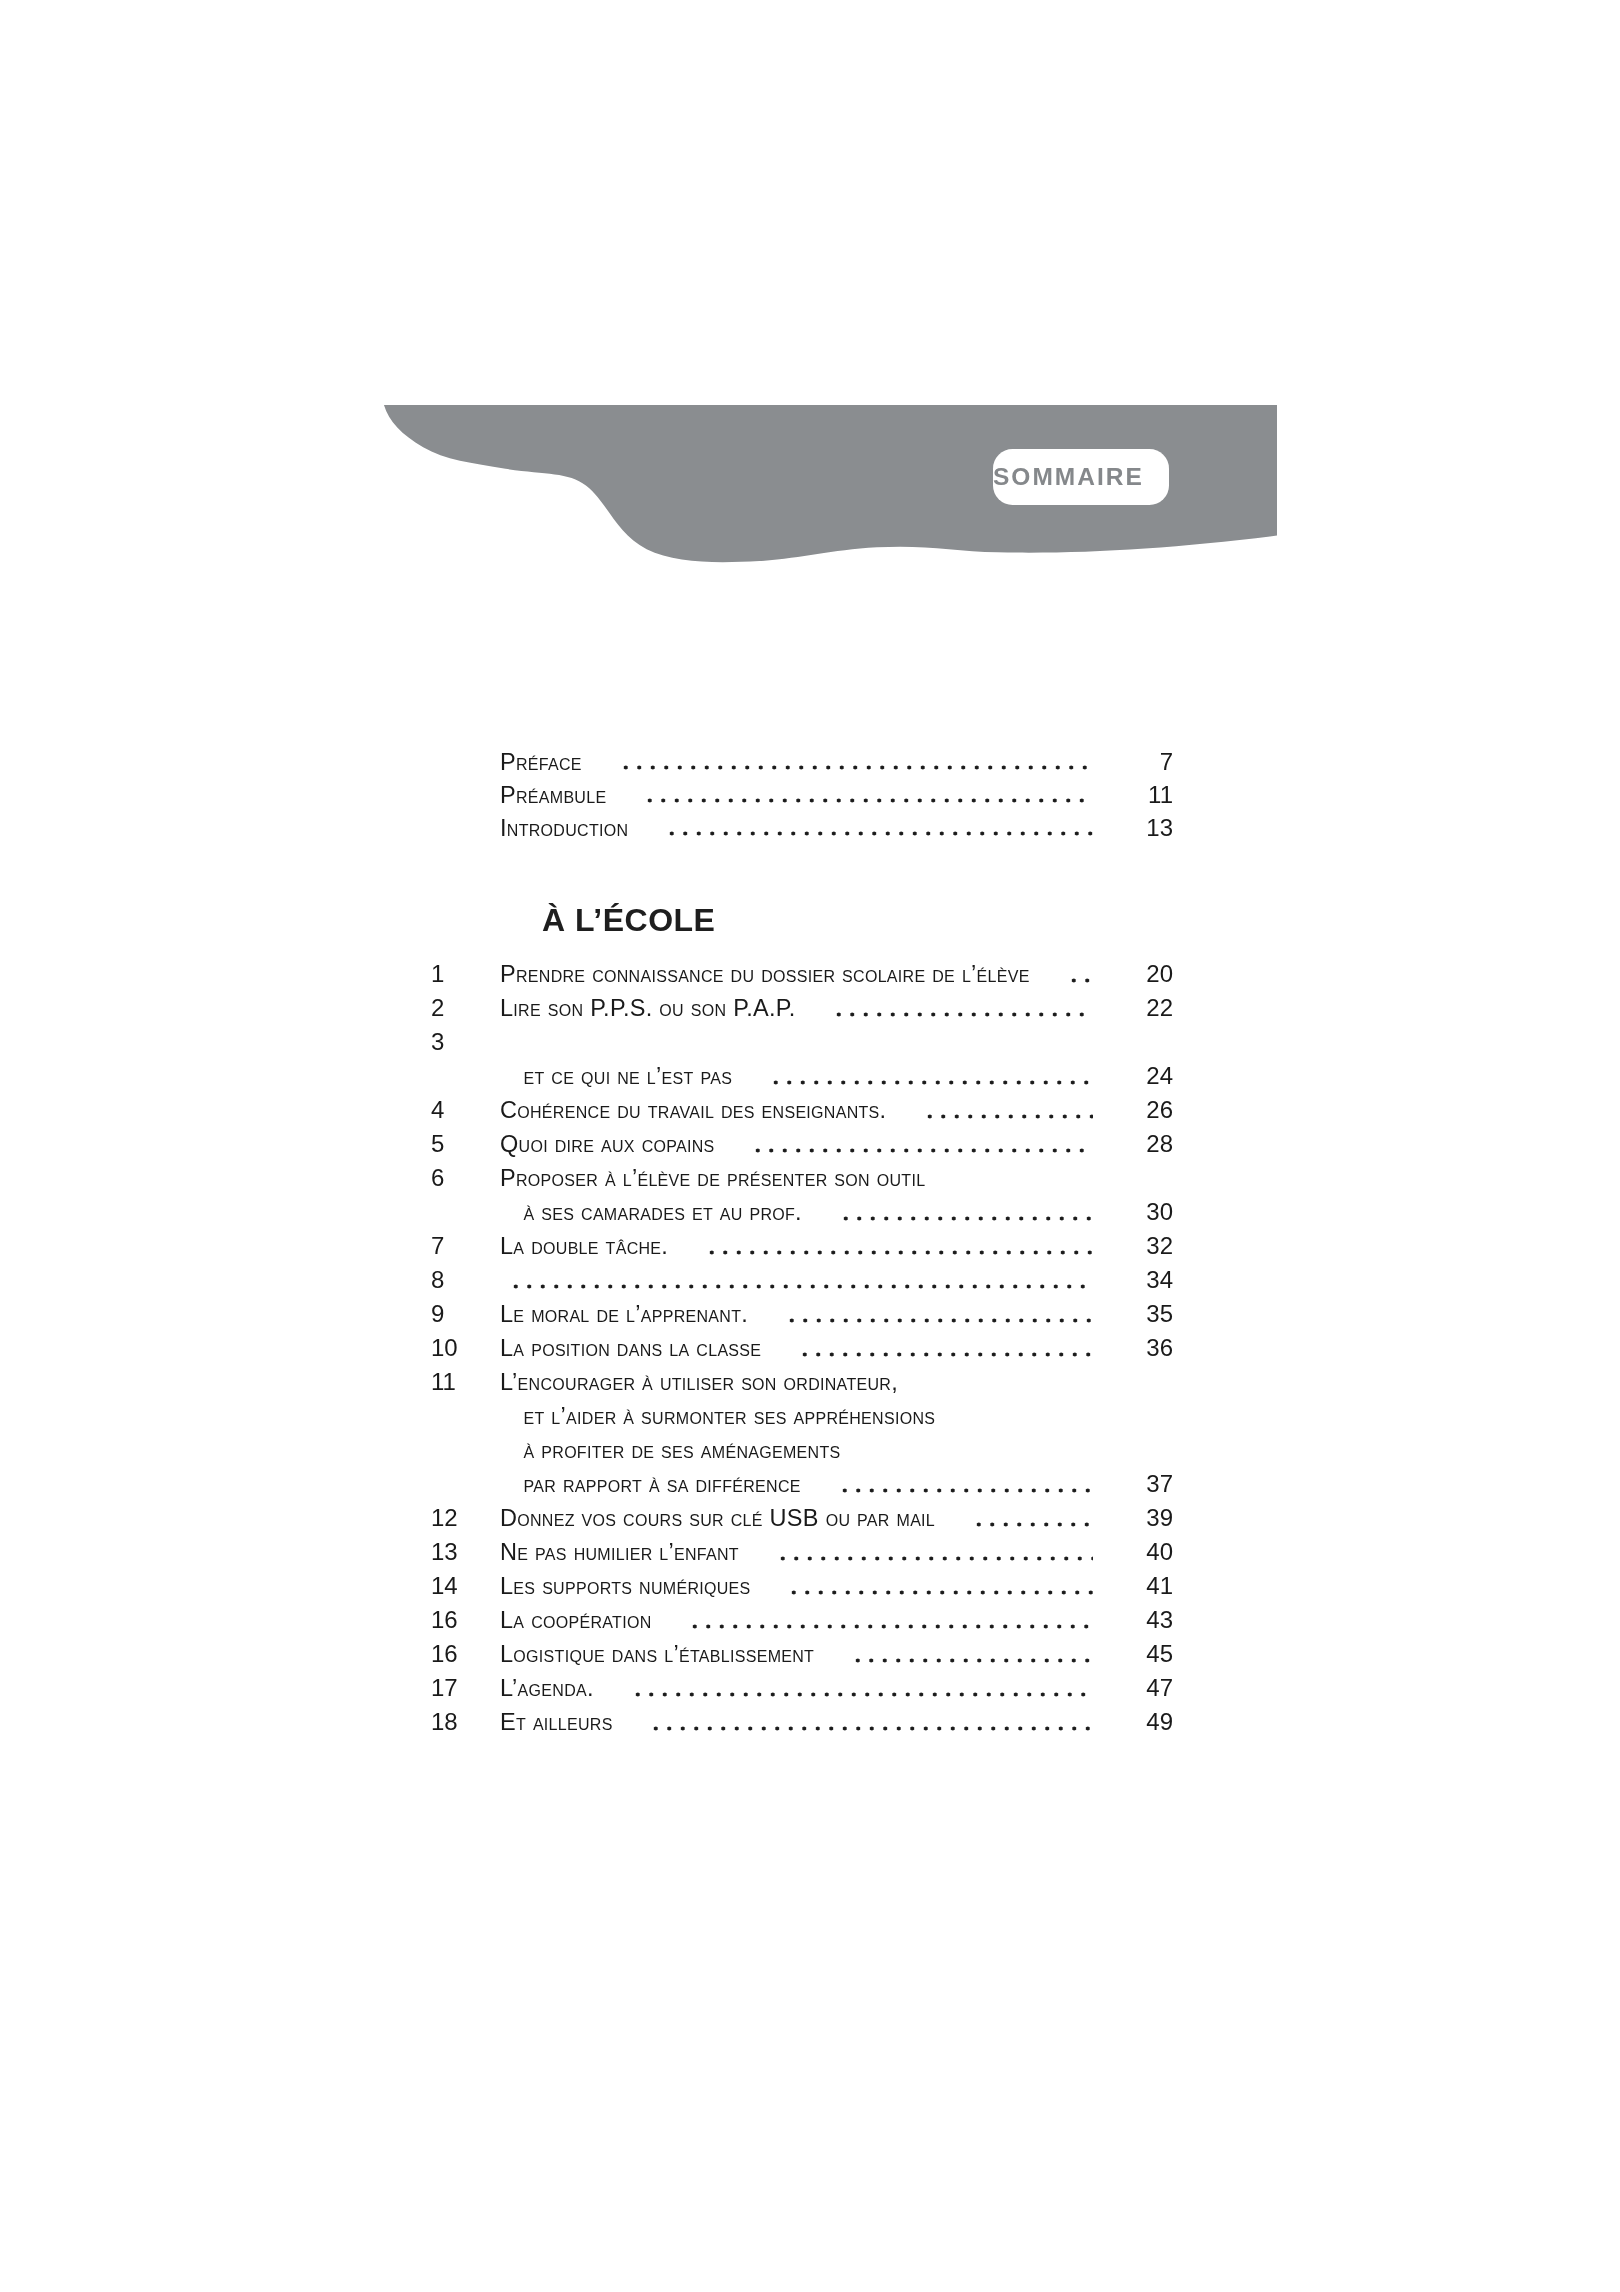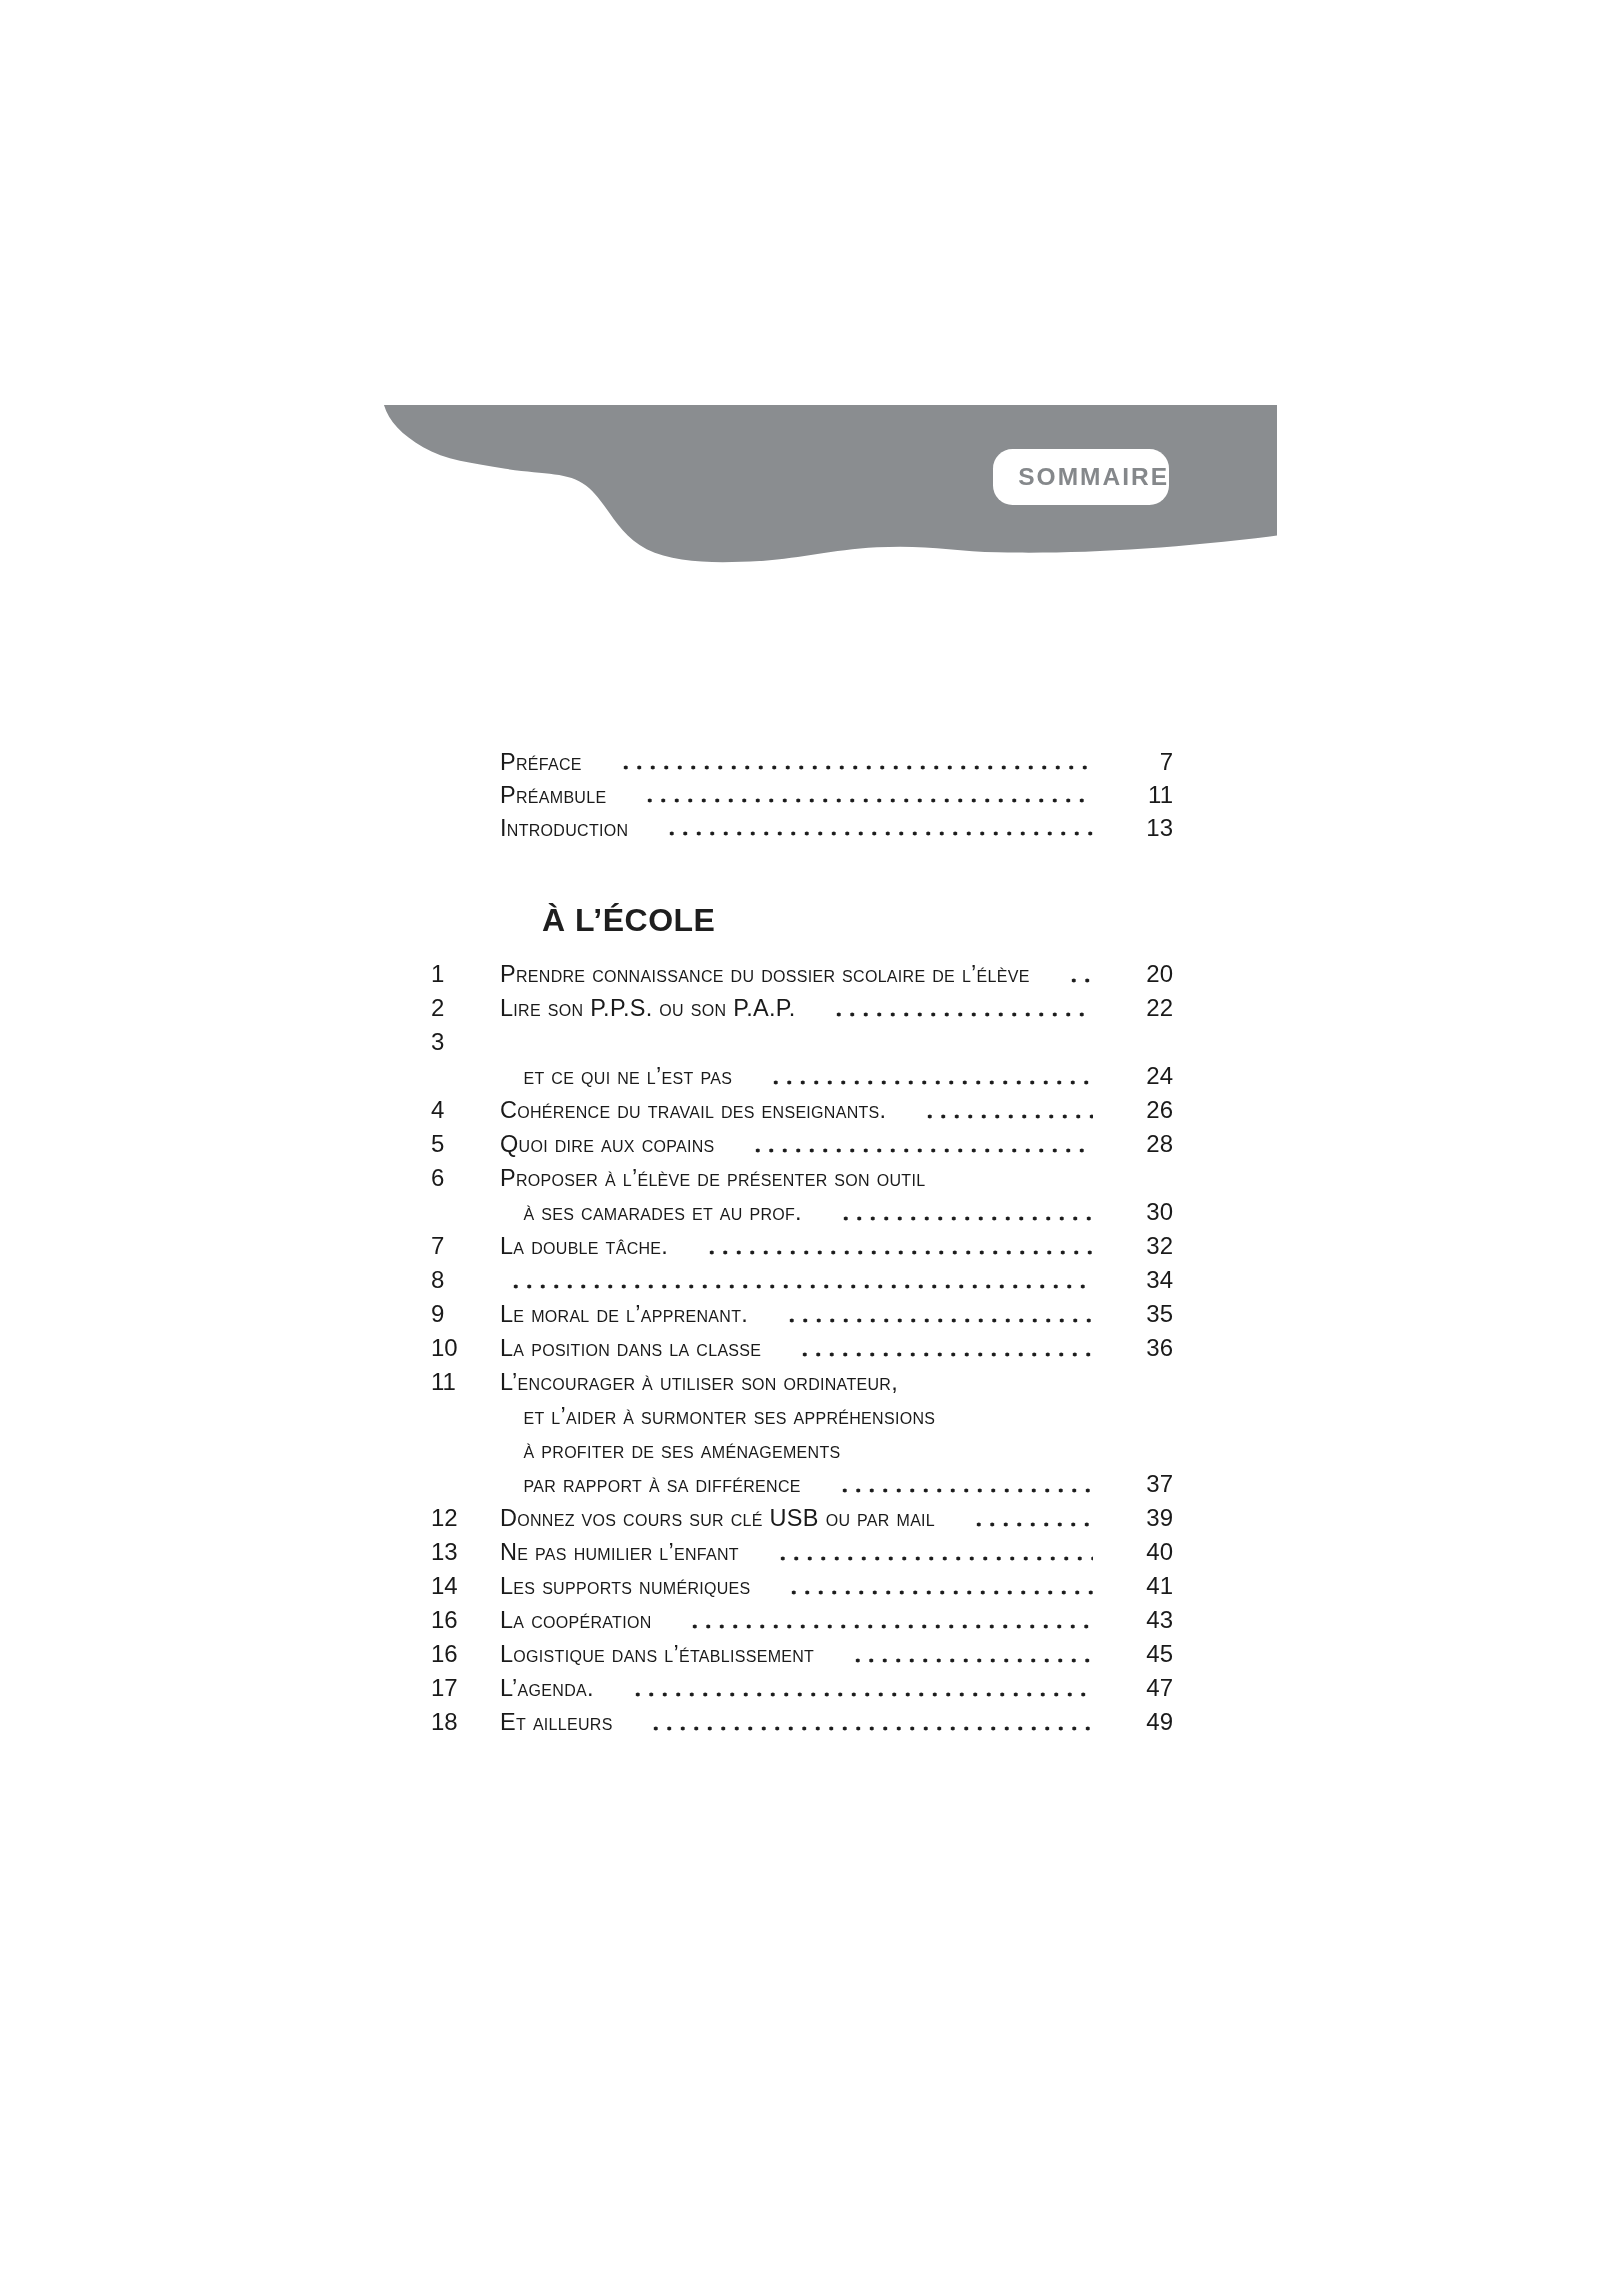--- a/index.html
+++ b/index.html
@@ -25,21 +25,21 @@
   .pill {
     position: absolute;
     left: 993px;
     top: 449px;
     width: 176px;
     height: 56px;
     background: #ffffff;
     border-radius: 19.6px;
     display: flex;
     align-items: center;
-    justify-content: flex-end;
+    justify-content: flex-start;
   }
   .pill-label {
     font-weight: bold;
     font-size: 24.5px;
     letter-spacing: 2px;
     color: #85888b;
   }
 
   
   .front-matter {

